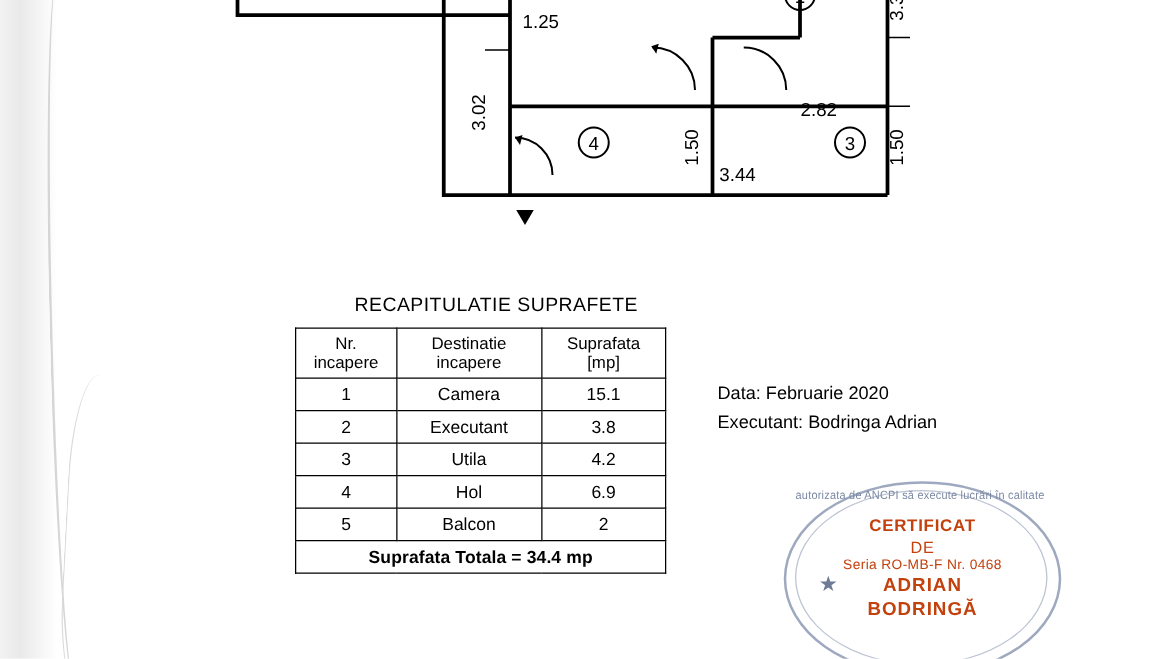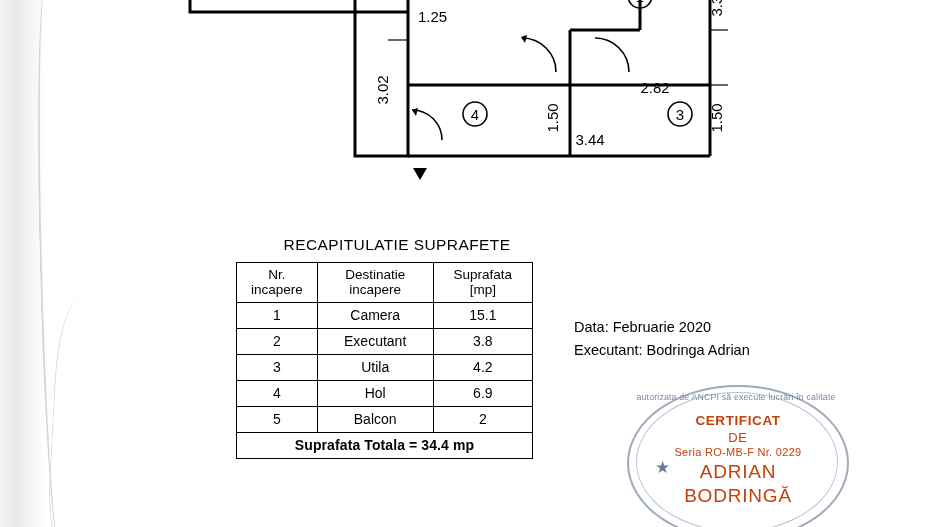--- a/index.html
+++ b/index.html
@@ -101,21 +101,21 @@
   tr.total td {
     font-weight: bold;
     font-size: 14px;
     letter-spacing: .1px;
   }
 
   
   #info {
     position: absolute;
     left: 574px;
-    top: 316px;
+    top: 304px;
     width: 300px;
     font-size: 14.5px;
     line-height: 1.62;
     color: #000;
   }
   #info .line { white-space: nowrap; }
 
   
   #stamp {
     position: absolute;
@@ -152,22 +152,22 @@
   }
   #stamp .center .big {
     font-weight: bold;
     font-size: 13.5px;
   }
   #stamp .center .nr {
     font-size: 11px;
     letter-spacing: .3px;
   }
   #stamp .center .name {
-    font-weight: normal;
-    font-size: 19px;
+    font-weight: bold;
+    font-size: 15px;
     letter-spacing: .8px;
   }
   #stamp .arc-top, #stamp .arc-bottom {
     position: absolute;
     left: 0; width: 218px;
     font-size: 9.5px;
     letter-spacing: .2px;
     color: #7b88a3;
     text-align: center;
     white-space: nowrap;
@@ -314,20 +314,20 @@
   </div>
 
   <div id="stamp">
     <div class="ring"></div>
     <div class="ring inner"></div>
     <div class="arc-top">autorizata de ANCPI să execute lucrări în calitate</div>
     <div class="star">★</div>
     <div class="center">
       <div class="big">CERTIFICAT</div>
       <div>DE</div>
-      <div class="nr">Seria RO-MB-F  Nr. 0229</div>
+      <div class="nr">Seria RO-MB-F  Nr. 0468</div>
       <div class="name">ADRIAN</div>
       <div class="name">BODRINGĂ</div>
     </div>
 
   </div>
 
 </div>
 
 </body></html>

